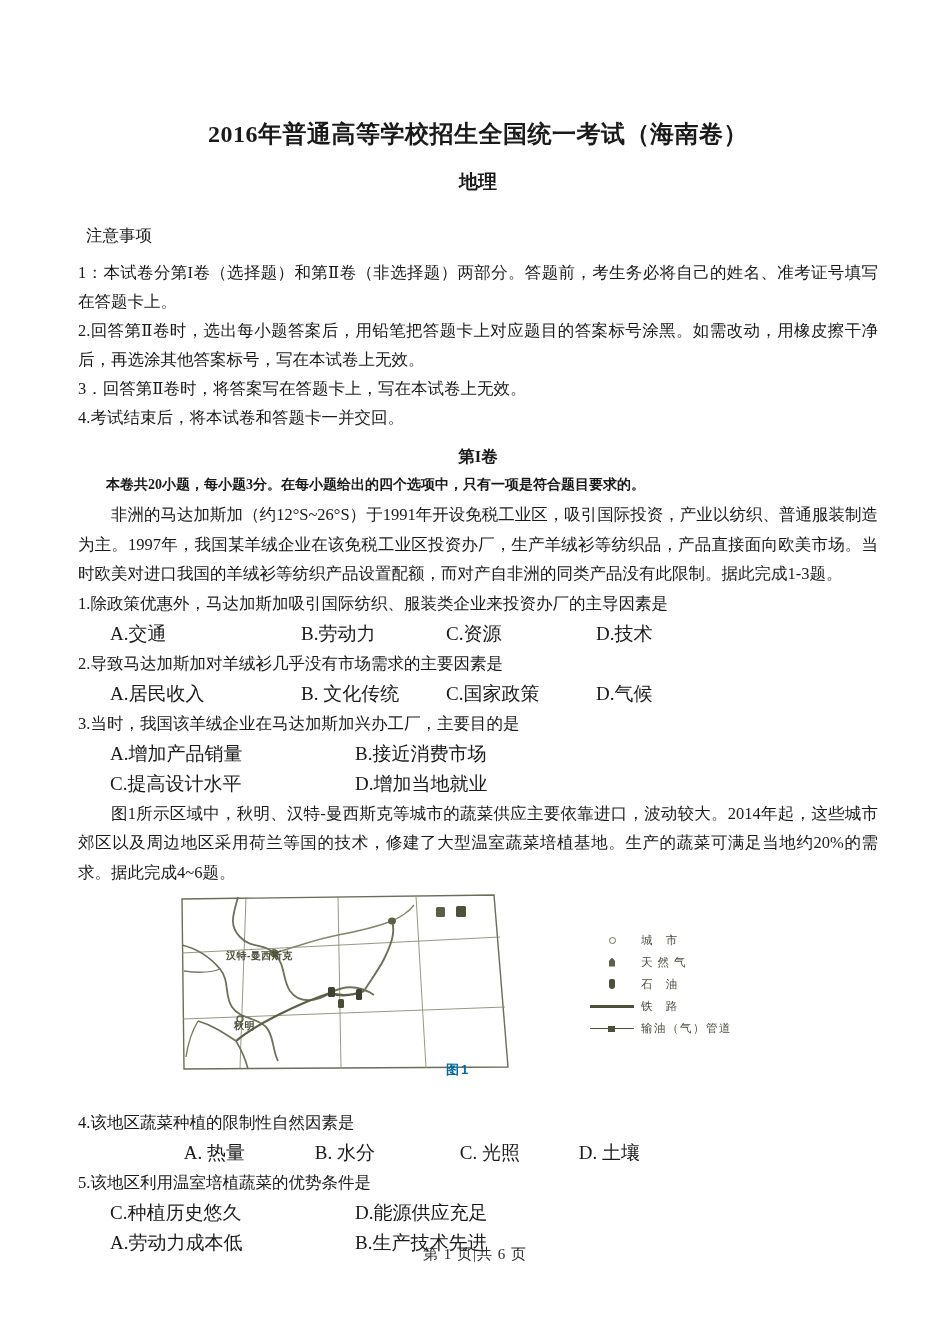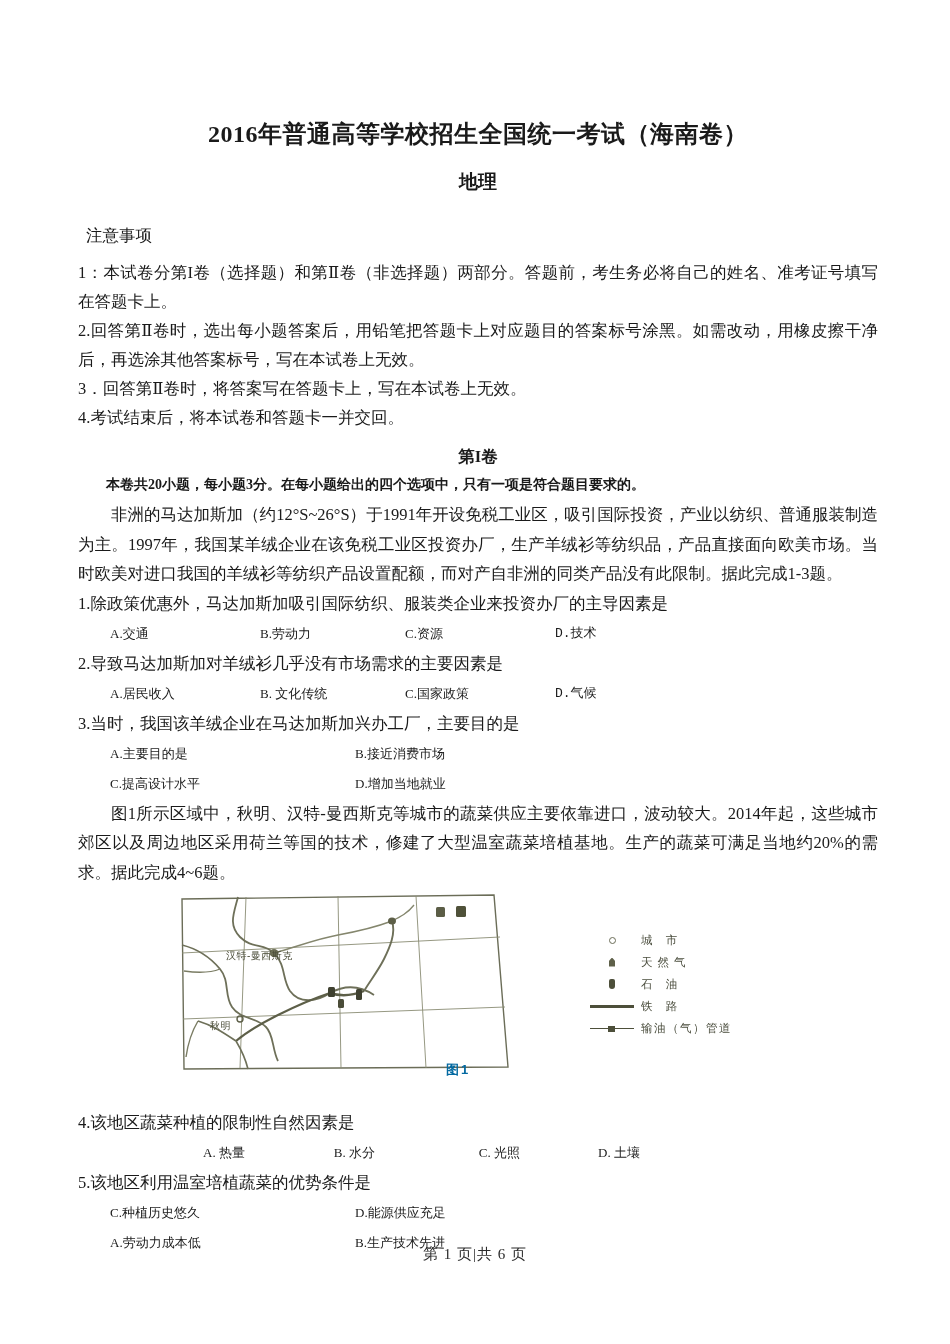--- a/index.html
+++ b/index.html
@@ -85,31 +85,31 @@
     margin: 0;
     text-indent: 2em;
     text-align: justify;
   }
   .question {
     font-size: 16.5px;
     line-height: 30px;
     margin: 0;
   }
   .opts-row {
-    font-size: 13px;
+    font-size: 19px;
     line-height: 30px;
     margin: 0;
     padding-left: 32px;
     display: flex;
   }
   .opts-row.four > span { display: inline-block; }
   .opt-a { width: 150px; }
-  .opt-b { width: 145px; }
+  .opt-b { width: 145px; margin-left: 41px; }
   .opt-c { width: 150px; }
-  .opt-d { width: 120px; font-family: Liberation Mono, monospace; }
+  .opt-d { width: 120px; }
 
   .opts-row.two > span { display: inline-block; }
   .two .opt-left  { width: 245px; }
   .two .opt-right { width: 245px; }
 
   .opts-row.wide > span { display: inline-block; text-align: right; }
   .wide .w-a { width: 135px; }
   .wide .w-b { width: 130px; }
   .wide .w-c { width: 145px; }
   .wide .w-d { width: 120px; }
@@ -195,26 +195,26 @@
     font-weight: bold;
     color: #0369a1;
     letter-spacing: 2px;
     font-family: "Liberation Sans", sans-serif;
   }
   .map-label {
     position: absolute;
     font-size: 10px;
     color: #4a4c38;
     font-family: "Liberation Sans", sans-serif;
-    font-weight: normal;
+    font-weight: bold;
     letter-spacing: 0.5px;
     white-space: nowrap;
   }
   .map-label.l-hanty { left: 48px; top: 58px; }
-  .map-label.l-qiuming { left: 32px; top: 128px; }
+  .map-label.l-qiuming { left: 56px; top: 128px; }
 
   
   .footer {
     position: absolute;
     left: 0;
     top: 1245px;
     width: 950px;
     text-align: center;
     font-size: 15px;
     color: #2b2b2b;
@@ -252,21 +252,21 @@
     <p class="question">2.导致马达加斯加对羊绒衫几乎没有市场需求的主要因素是</p>
     <div class="opts-row four">
       <span class="opt-a">A.居民收入</span>
       <span class="opt-b">B. 文化传统</span>
       <span class="opt-c">C.国家政策</span>
       <span class="opt-d">D.气候</span>
     </div>
 
     <p class="question">3.当时，我国该羊绒企业在马达加斯加兴办工厂，主要目的是</p>
     <div class="opts-row two">
-      <span class="opt-left">A.主要目的是</span>
+      <span class="opt-left">A.增加产品销量</span>
       <span class="opt-right">B.接近消费市场</span>
     </div>
     <div class="opts-row two">
       <span class="opt-left">C.提高设计水平</span>
       <span class="opt-right">D.增加当地就业</span>
     </div>
 
     <p class="passage">图1所示区域中，秋明、汉特-曼西斯克等城市的蔬菜供应主要依靠进口，波动较大。2014年起，这些城市郊区以及周边地区采用荷兰等国的技术，修建了大型温室蔬菜培植基地。生产的蔬菜可满足当地约20%的需求。据此完成4~6题。</p>
 
     <div class="figure-wrap">

